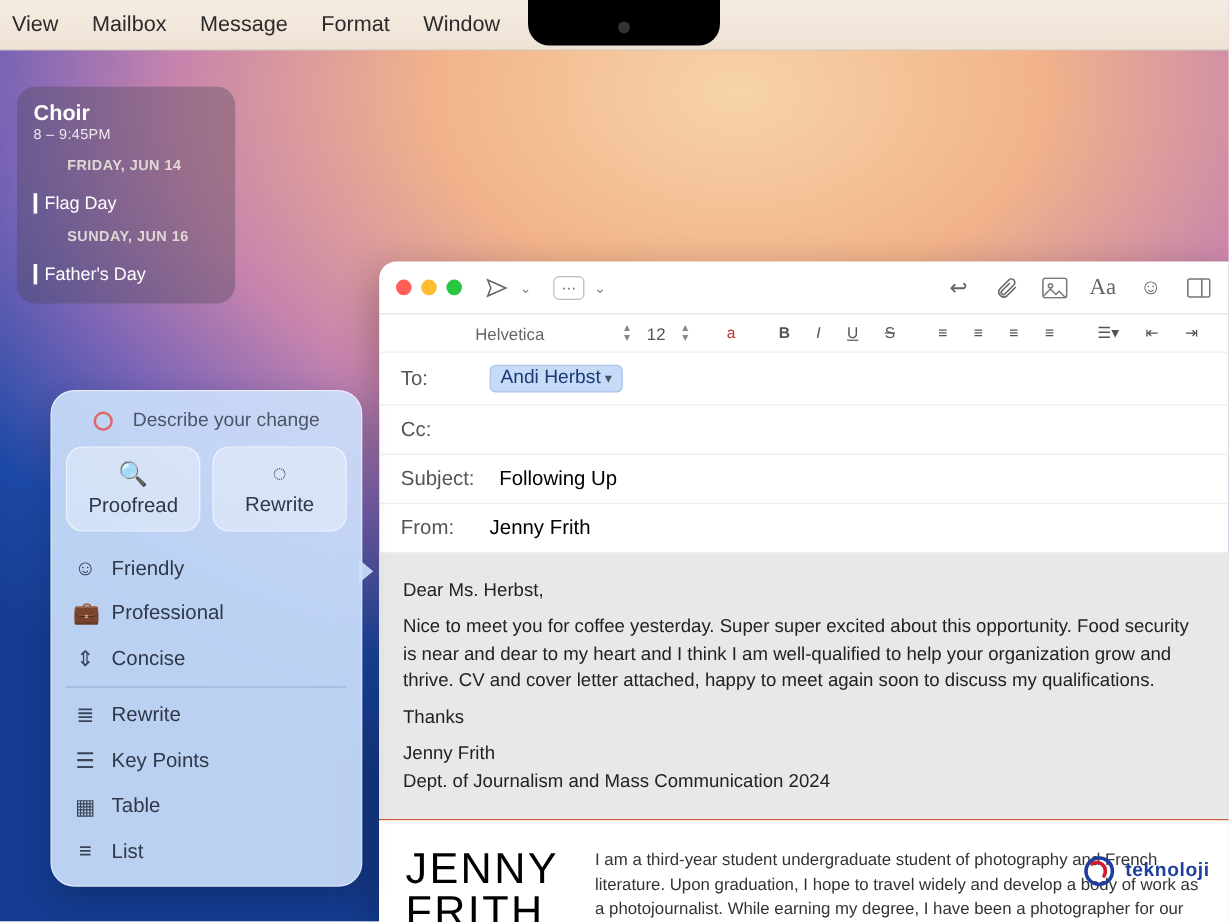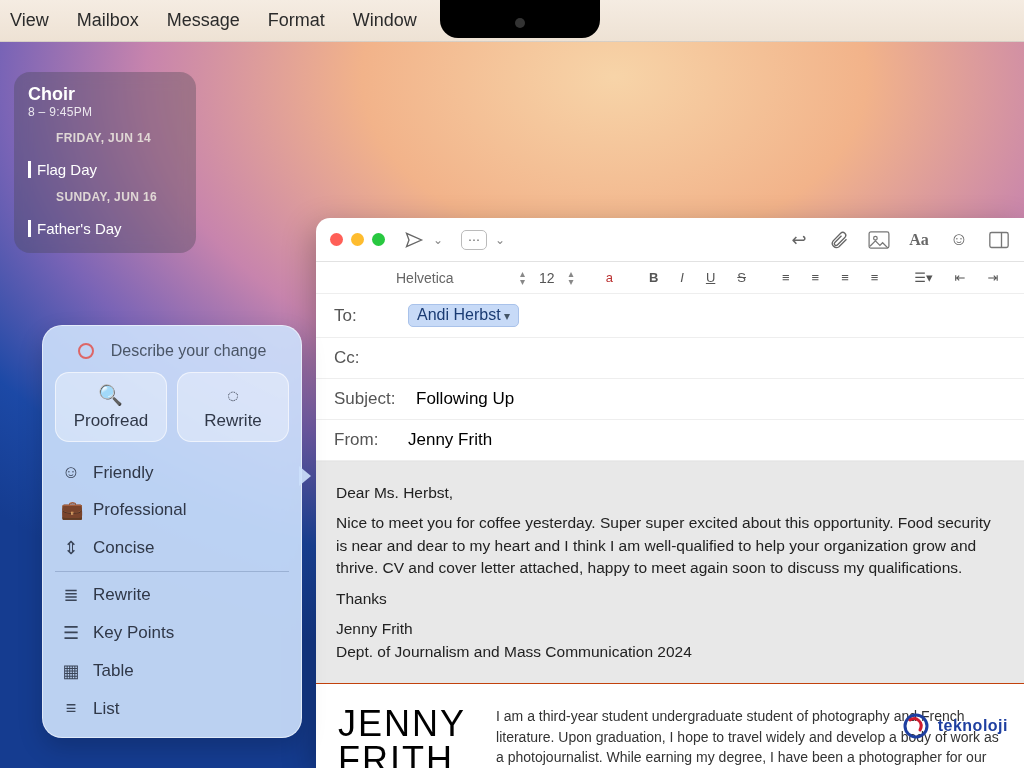--- a/index.html
+++ b/index.html
@@ -243,21 +243,21 @@
             <path d="M21 11l-9 9a5 5 0 01-7-7l9-9a3.5 3.5 0 015 5l-9 9a2 2 0 01-3-3l8-8"></path>
           </svg>
       </span>
       <span class="tb-ic">
         <svg width="22" height="18" viewBox="0 0 24 20" fill="none" stroke="#777" stroke-width="1.4">
             <rect x="1" y="1" width="22" height="18" rx="2"></rect>
             <circle cx="8" cy="8" r="2"></circle>
             <path d="M2 17l6-6 5 5 3-3 6 6"></path>
           </svg>
       </span>
-      <span class="tb-ic" style="font-family:serif;font-size:16px;font-weight:bold;">Aa</span>
+      <span class="tb-ic" style="font-family:serif;font-size:19px;">Aa</span>
       <span class="tb-ic">☺</span>
       <span class="tb-ic">
         <svg width="20" height="18" viewBox="0 0 24 20" fill="none" stroke="#777" stroke-width="1.6">
             <rect x="1" y="1" width="22" height="18" rx="2"></rect>
             <line x1="15" y1="1" x2="15" y2="19"></line>
           </svg>
       </span>
     </div>
 
     <div class="fmtbar">

